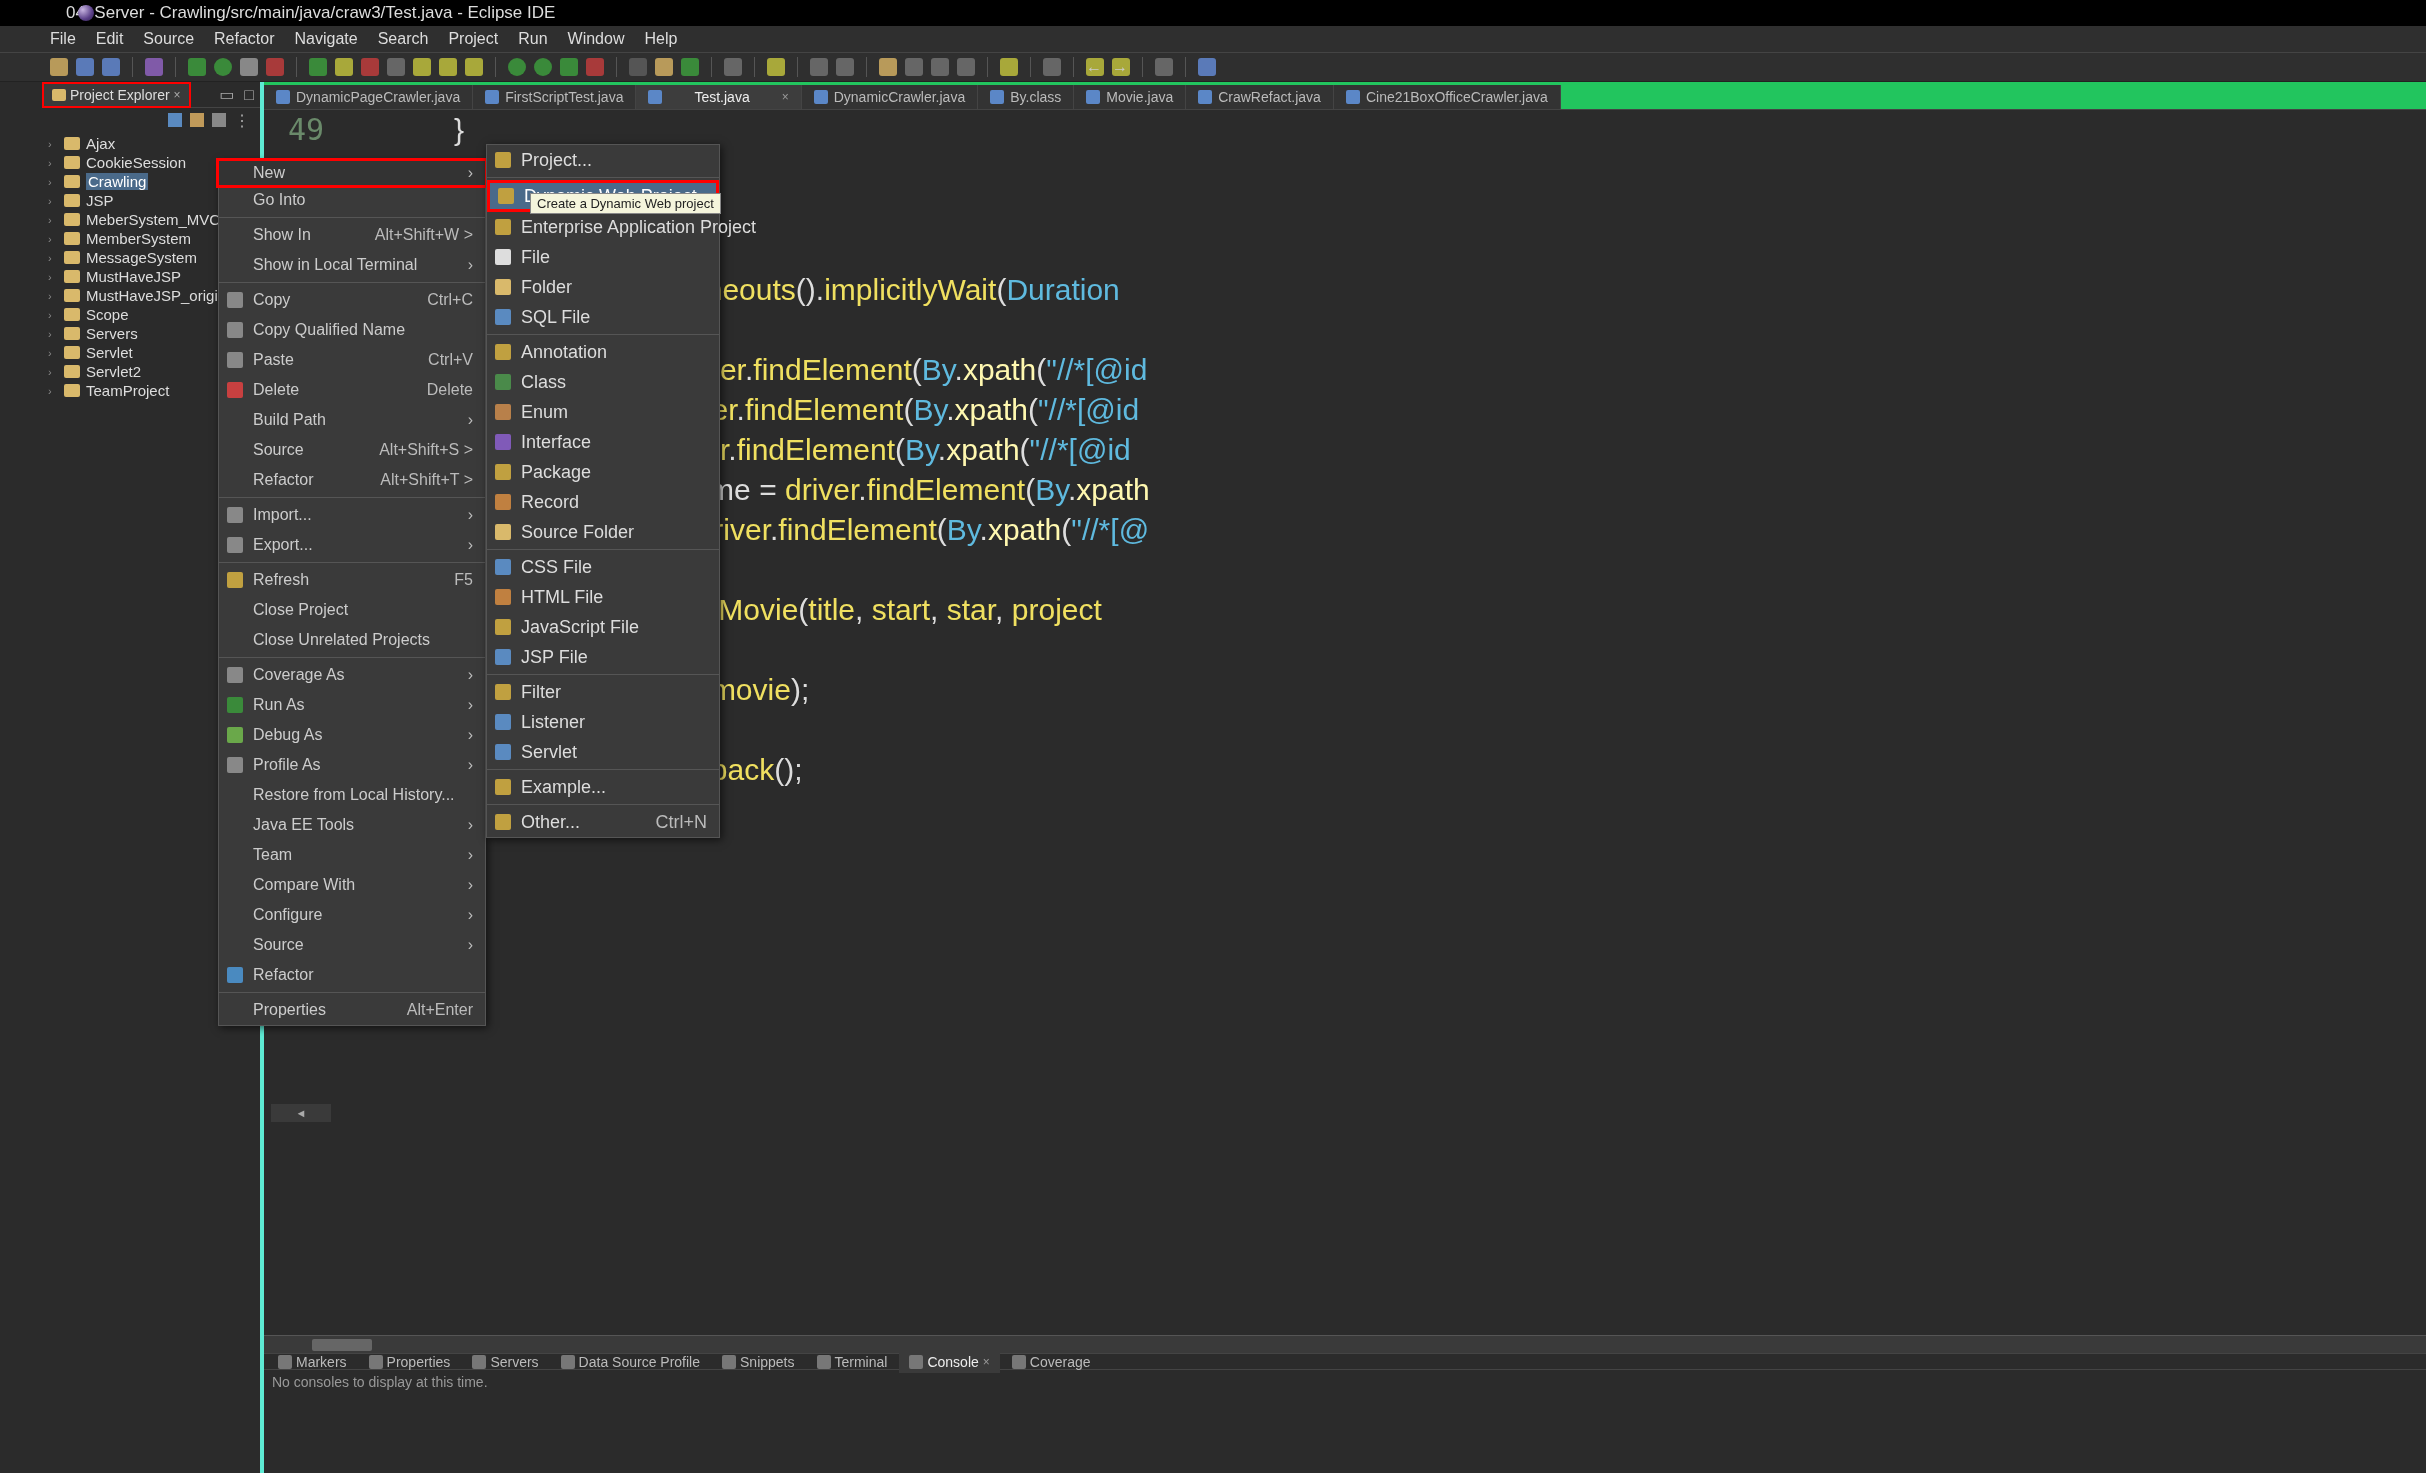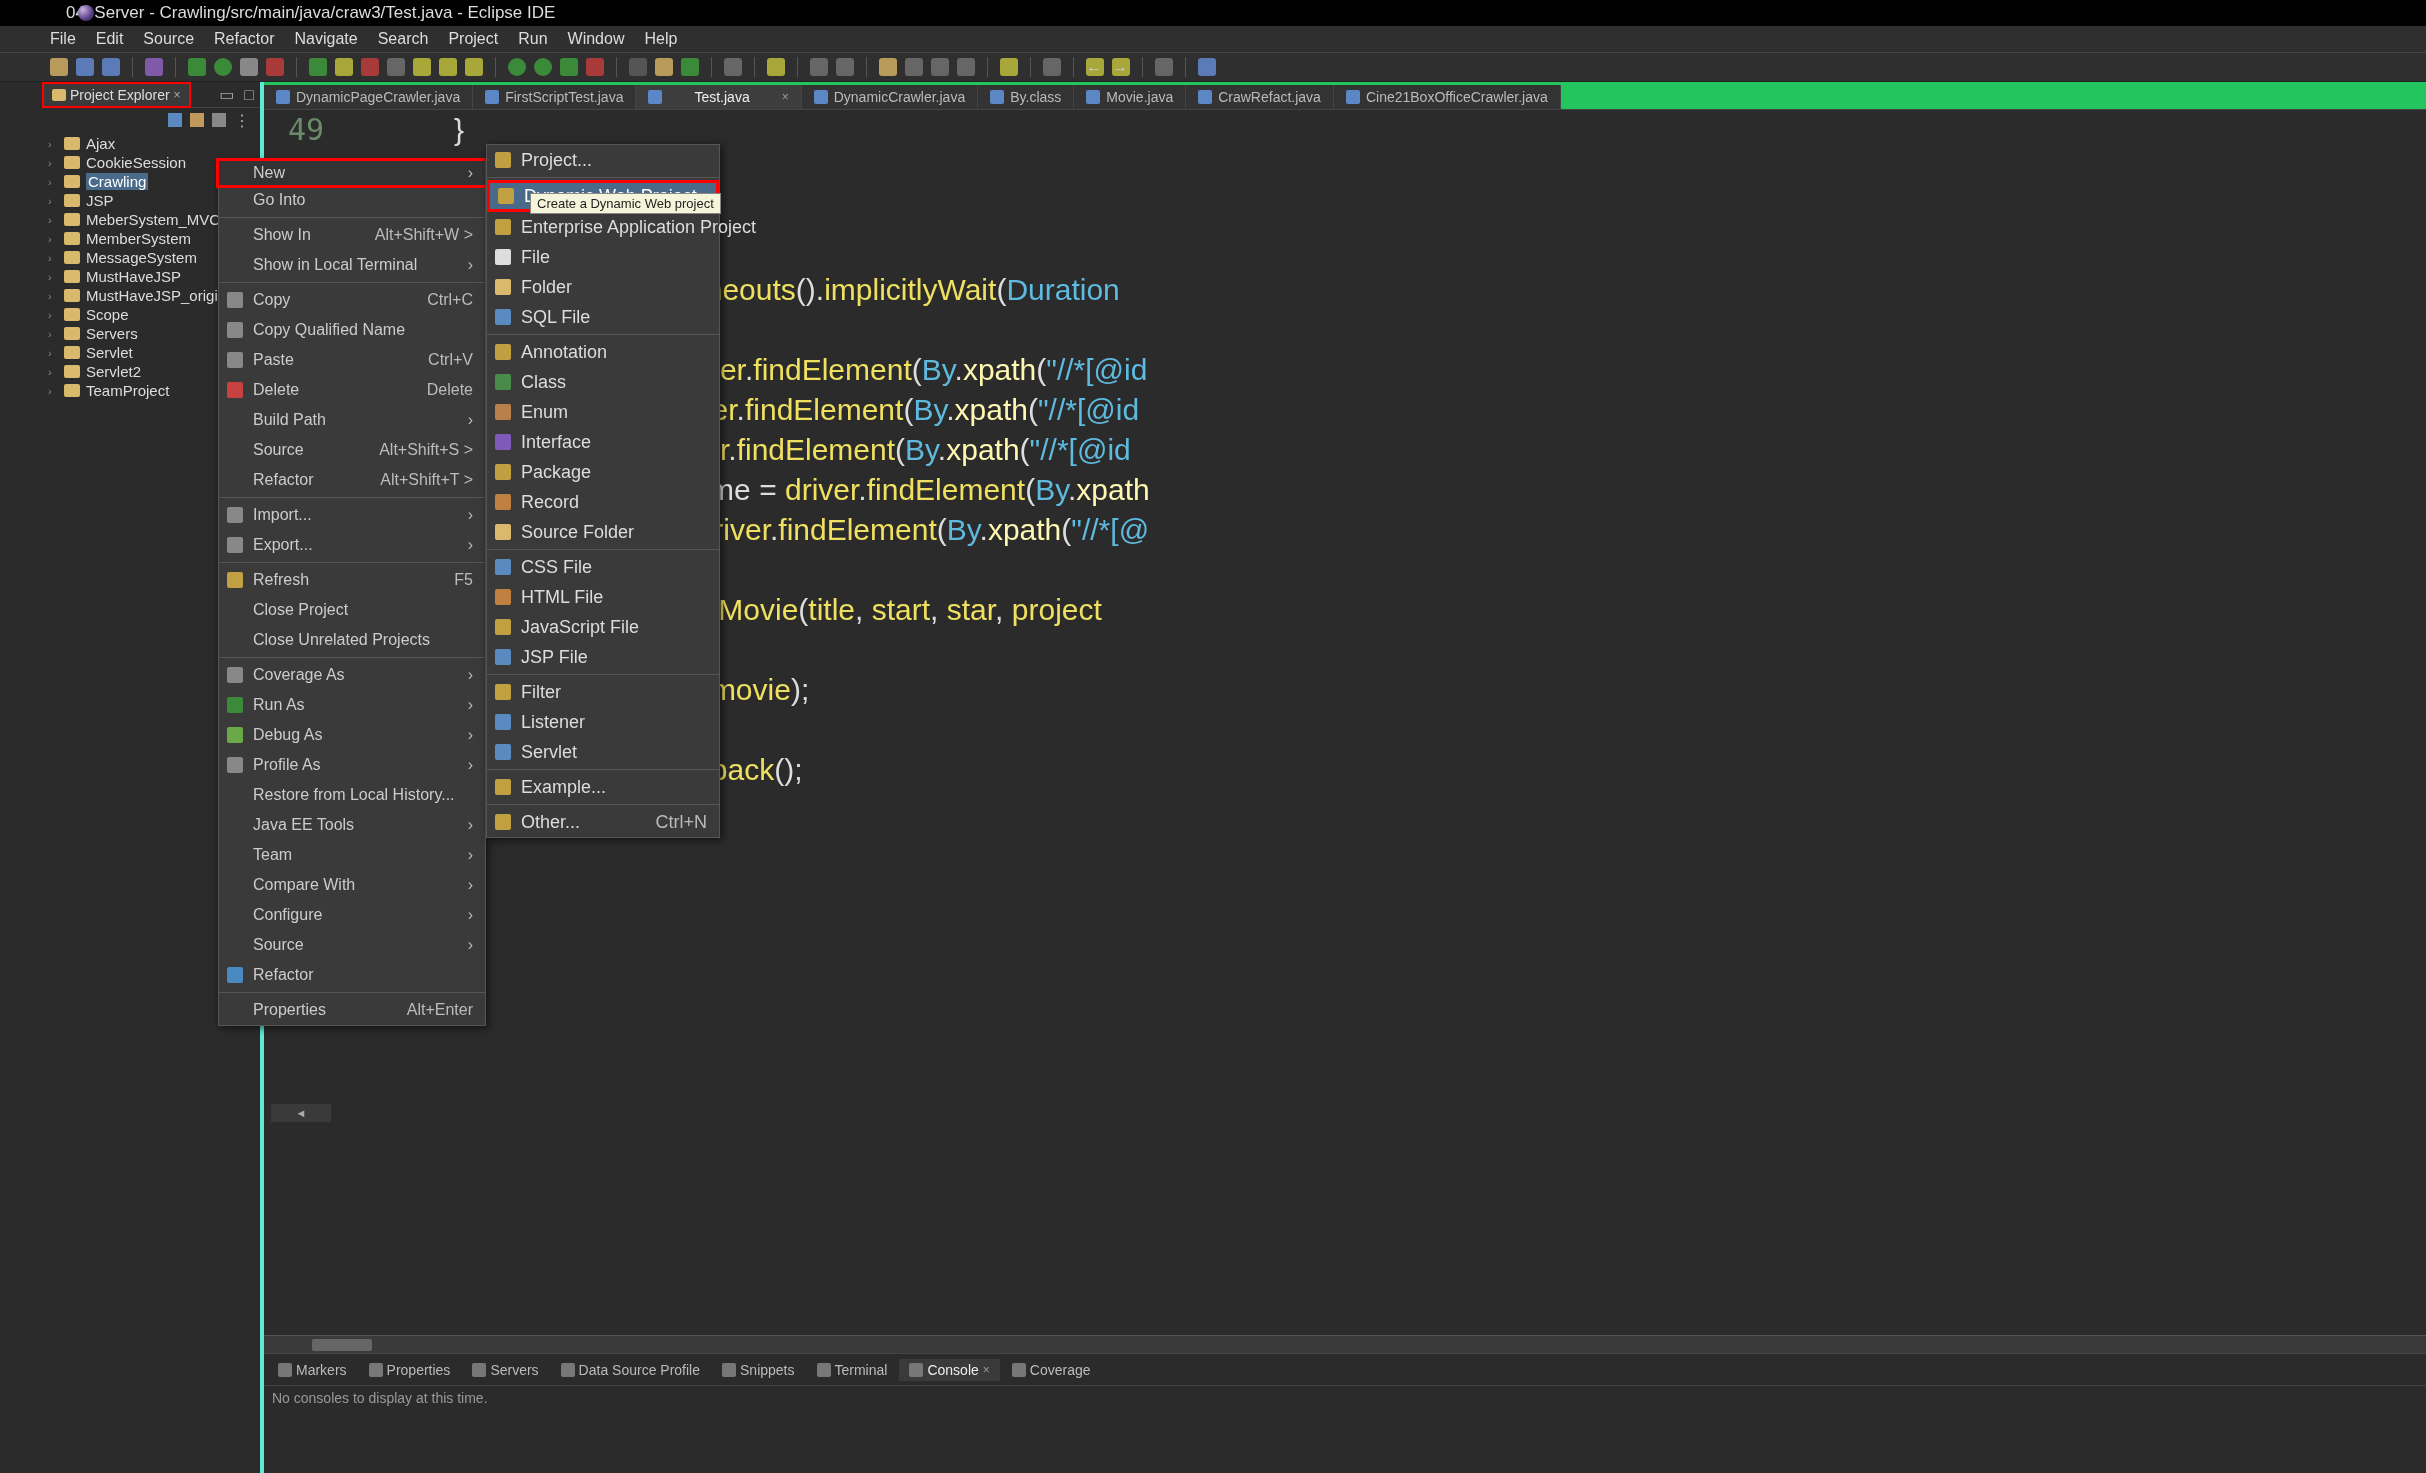--- a/index.html
+++ b/index.html
@@ -34,21 +34,21 @@
   .code-area{flex:1;position:relative;background:#2b2b2b;font-family:Consolas,monospace;font-size:30px;line-height:40px;color:#ddd;padding-left:20px;overflow:hidden;}
   .gutter{position:absolute;left:0;top:0;width:60px;text-align:right;color:#6a8a6a;font-size:30px;line-height:40px;}
   .code-lines{margin-left:70px;white-space:pre;}
   .kw-new{color:#ba8a4a;}
   .type{color:#5fbadf;}
   .method-i{color:#fff;font-style:italic;}
   .xpath{color:#fff8b0;}
   .str{color:#5fbadf;}
   .yellow{color:#f0e060;}
   .bottom-panel{height:120px;border-top:1px solid #444;background:#2b2b2b;}
-  .bottom-tabs{display:flex;height:32px;align-items:center;border-bottom:1px solid #444;padding-left:4px;gap:2px;}
+  .bottom-tabs{display:flex;height:16px;align-items:center;border-bottom:1px solid #444;padding-left:4px;gap:2px;}
   .btab{display:flex;align-items:center;gap:4px;padding:3px 10px;font-size:14px;color:#bbb;}
   .btab.active{background:#3a3a3a;color:#eee;}
   .btab .bico{width:14px;height:14px;background:#777;border-radius:2px;}
   .console-body{padding:4px 8px;font-size:14px;color:#999;}
   .scrollh{height:18px;background:#3a3a3a;border-top:1px solid #555;position:relative;}
   .scrollh .thumb{position:absolute;left:48px;top:3px;width:60px;height:12px;background:#666;border-radius:2px;}
 
   
   .ctx-menu { position:absolute; background:#3a3a3a; border:1px solid #555; box-shadow:2px 2px 8px rgba(0,0,0,0.6); font-size:18px; color:#ddd;}
   .ctx-item { display:flex; align-items:center; height:30px; padding:0 12px 0 34px; position:relative; white-space:nowrap; gap:12px;}

